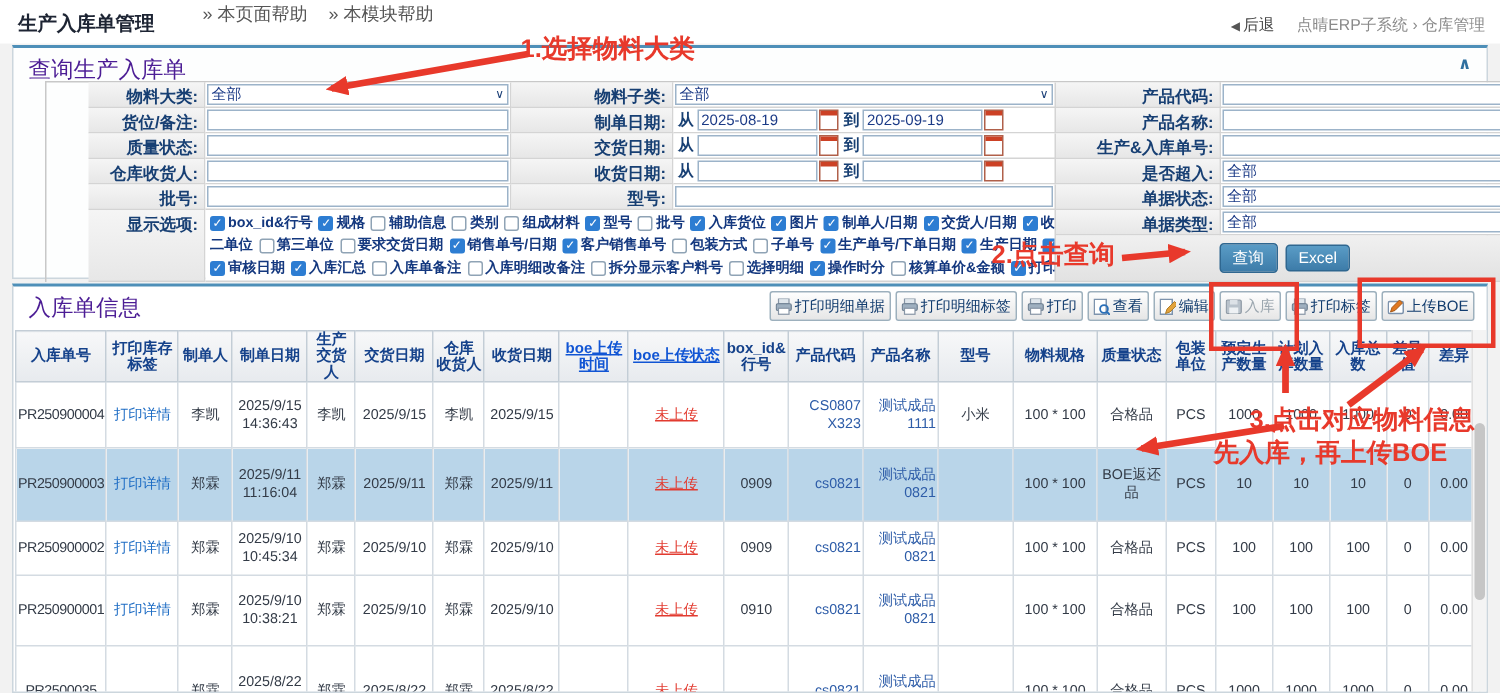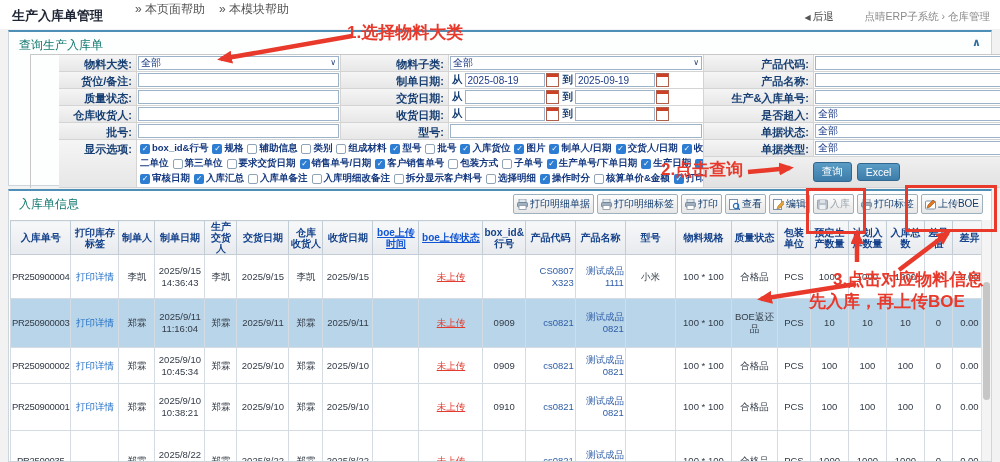--- a/index.html
+++ b/index.html
@@ -4,28 +4,28 @@
 <style>
   html,body{margin:0;padding:0;background:#e9e9e9;}
   #app{position:relative;width:1000px;height:462px;background:#f2f2f2;overflow:hidden;
        font-family:"Liberation Sans","DejaVu Sans",sans-serif;-webkit-font-smoothing:antialiased;}
   
   .topbar{position:absolute;left:0;top:0;width:1000px;height:29px;background:#fff;}
   .page-title{position:absolute;left:12px;top:7px;font-size:13px;font-weight:bold;color:#1d2433;}
   .help-links{position:absolute;left:135px;top:1px;font-size:12px;color:#555;}
   .help-links span{margin-right:14px;}
   .topnav{position:absolute;right:10px;top:10px;font-size:10.5px;color:#8a8a8a;}
-  .topnav .back{color:#444;margin-right:28px;}
+  .topnav .back{color:#444;margin-right:12px;}
   .topnav .backico{font-size:8px;color:#555;margin-right:2px;}
   
   .section{position:absolute;left:8px;width:984px;background:#fdfefe;border:1px solid #ccd6dd;
            border-top:2px solid #4e8fb8;box-sizing:border-box;}
   .q-section{top:30px;height:156px;}
   .i-section{top:189px;height:273px;overflow:hidden;background:#fff;}
-  .sec-title{position:absolute;left:10px;top:5px;font-size:12px;color:#0f766e;}
+  .sec-title{position:absolute;left:10px;top:5px;font-size:15px;color:#4c1d95;}
   .collapse{position:absolute;right:10px;top:4px;font-size:11px;font-weight:bold;color:#2f6f9f;}
   
   .form{position:absolute;left:21px;top:22px;border:1px solid #c8c8c8;border-right:none;border-bottom:none;padding-left:28px;}
   .frow{display:grid;grid-template-columns:78px 204px 108px 255px 110px 196px;height:17px;}
   .frow6{display:grid;grid-template-columns:78px 567px 306px;height:48px;}
   .fc{border-right:1px solid #d4d4d4;border-bottom:1px solid #d4d4d4;box-sizing:border-box;overflow:hidden;}
   .lbl{background:linear-gradient(#f5f5f5,#e7e7e7);color:#173f73;font-size:11px;font-weight:bold;
        text-align:right;padding:2px 4px 0 0;white-space:nowrap;}
   .fld{background:#fff;padding:1px;display:flex;align-items:center;}
   .inp{flex:1;height:12px;border:1px solid #9cb3c9;background:#fff;font-size:10px;color:#1b3a86;

